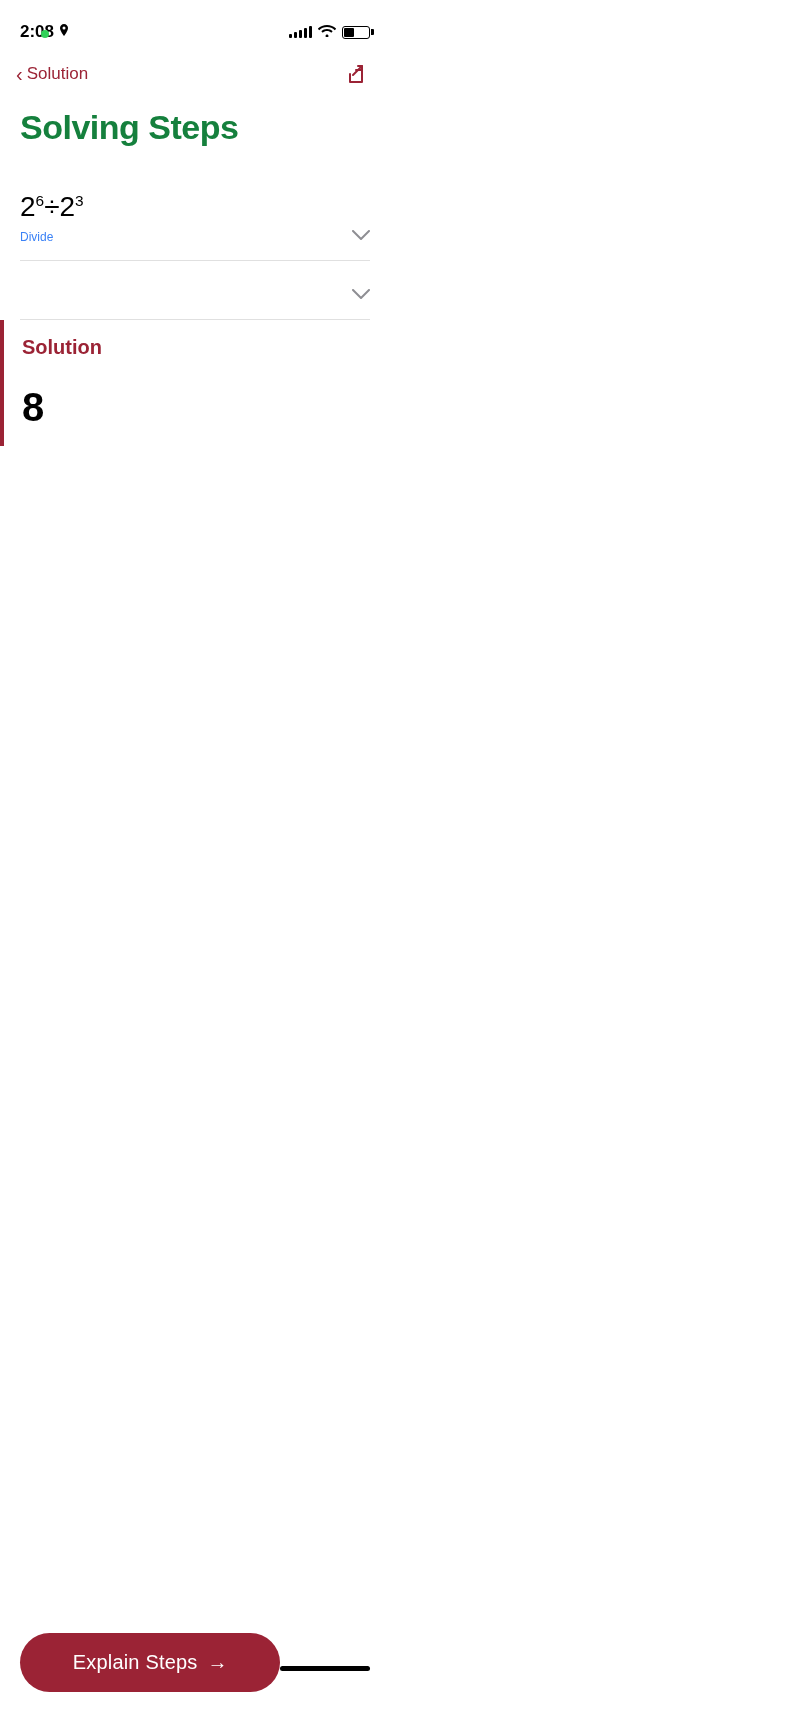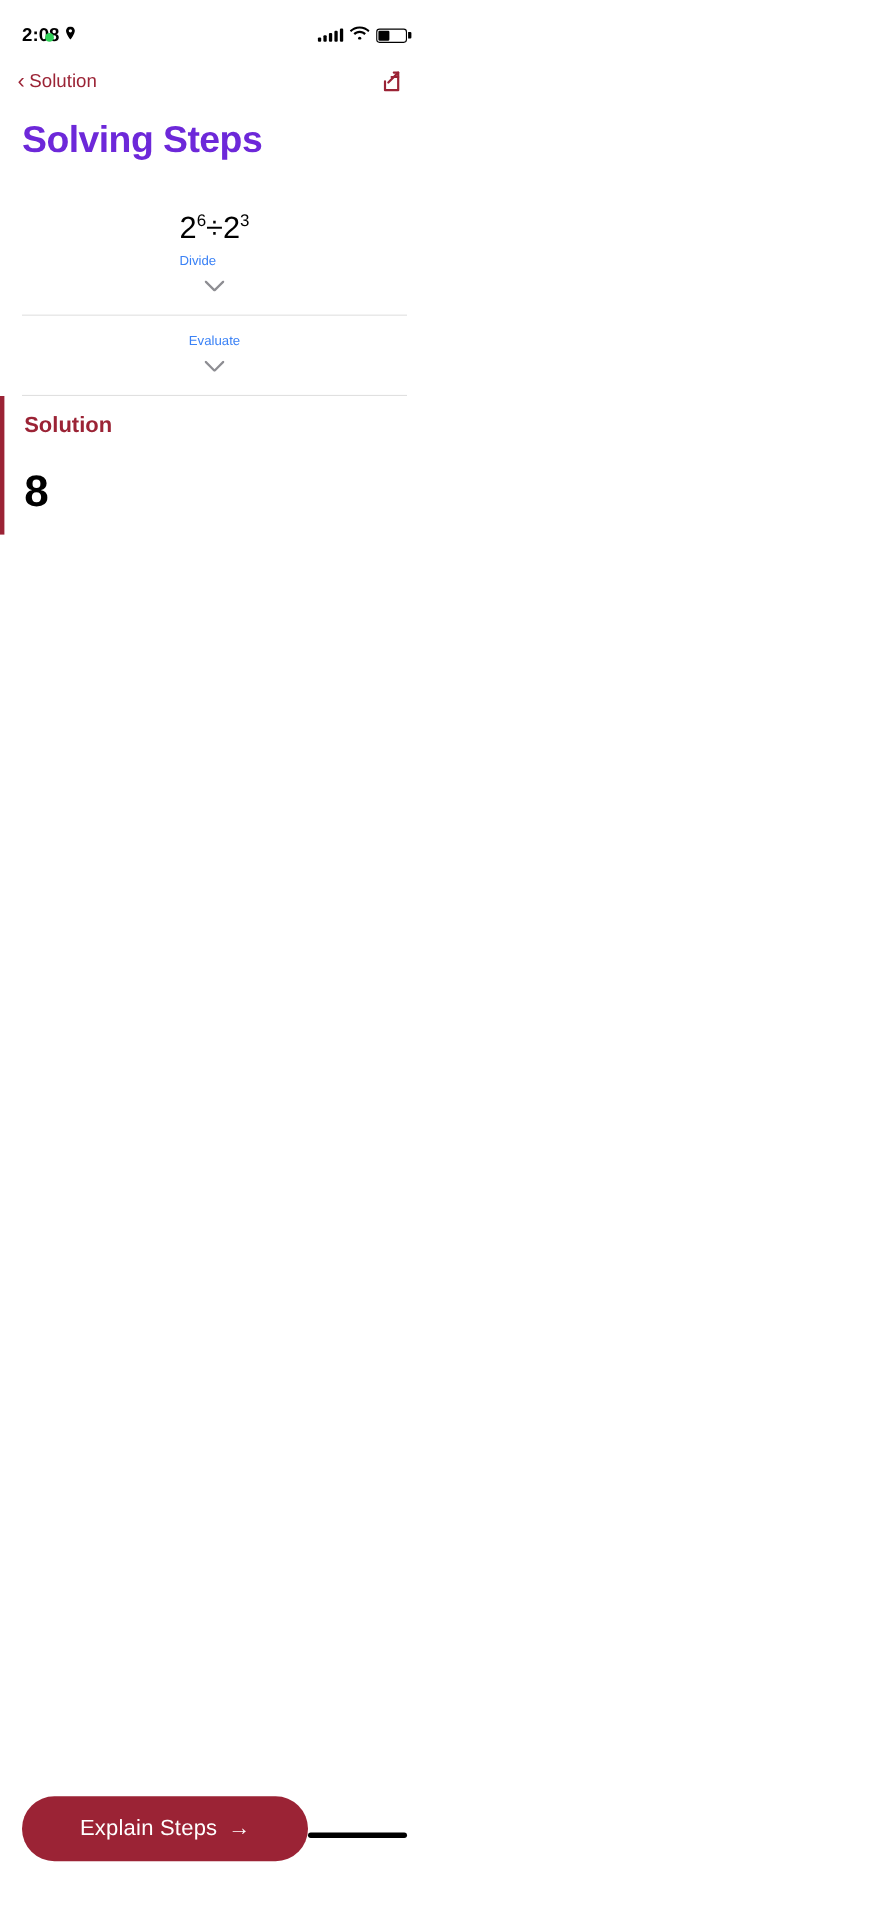--- a/index.html
+++ b/index.html
@@ -129,38 +129,37 @@
     .share-svg {
       width: 24px;
       height: 24px;
     }
 
     
     .page-title {
       padding: 8px 20px 24px 20px;
       font-size: 34px;
       font-weight: 700;
-      color: #6d28d9;
+      color: #15803d;
       letter-spacing: -0.5px;
     }
 
     
     .steps-container {
       padding: 0 20px;
     }
 
     
     .step-item {
       display: flex;
       justify-content: space-between;
-      align-items: center;
+      align-items: flex-end;
       padding: 16px 0;
       border-bottom: 1px solid #e0e0e0;
       cursor: pointer;
-      flex-direction: column;
     }
 
     .step-content {
       flex: 1;
     }
 
     .step-expression {
       font-size: 28px;
       font-weight: 400;
       color: #000;
@@ -330,21 +329,20 @@
     </div>
     <div class="chevron-down">
       <svg width="18" height="10" viewBox="0 0 18 10" fill="none">
         <path d="M1 1L9 9L17 1" stroke="#8e8e93" stroke-width="2" stroke-linecap="round" stroke-linejoin="round"></path>
       </svg>
     </div>
   </div>
 
   <div class="step-item">
     <div class="step-content">
-      <div class="step-label">Evaluate</div>
     </div>
     <div class="chevron-down">
       <svg width="18" height="10" viewBox="0 0 18 10" fill="none">
         <path d="M1 1L9 9L17 1" stroke="#8e8e93" stroke-width="2" stroke-linecap="round" stroke-linejoin="round"></path>
       </svg>
     </div>
   </div>
 
 </div>
 

